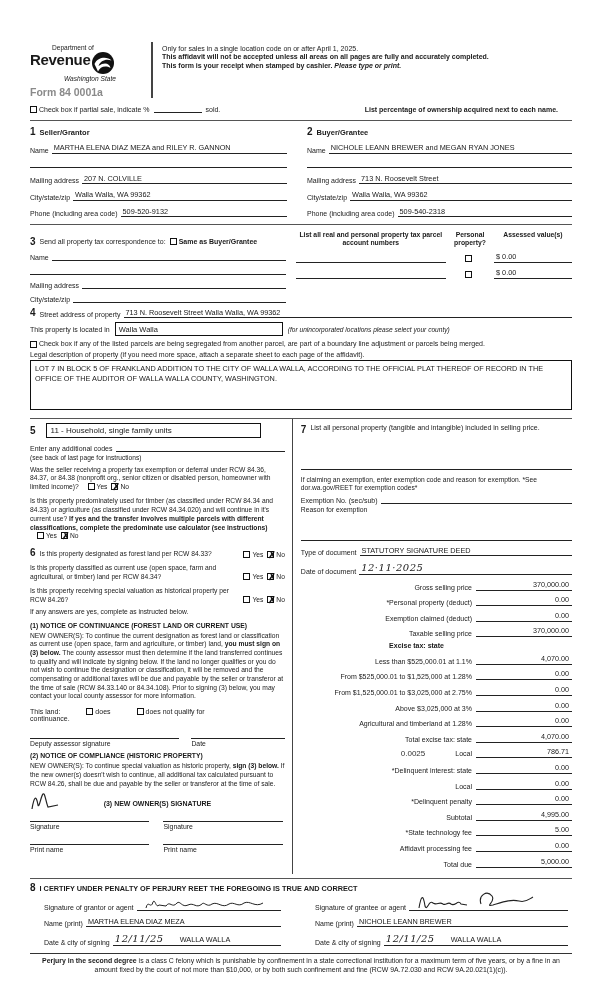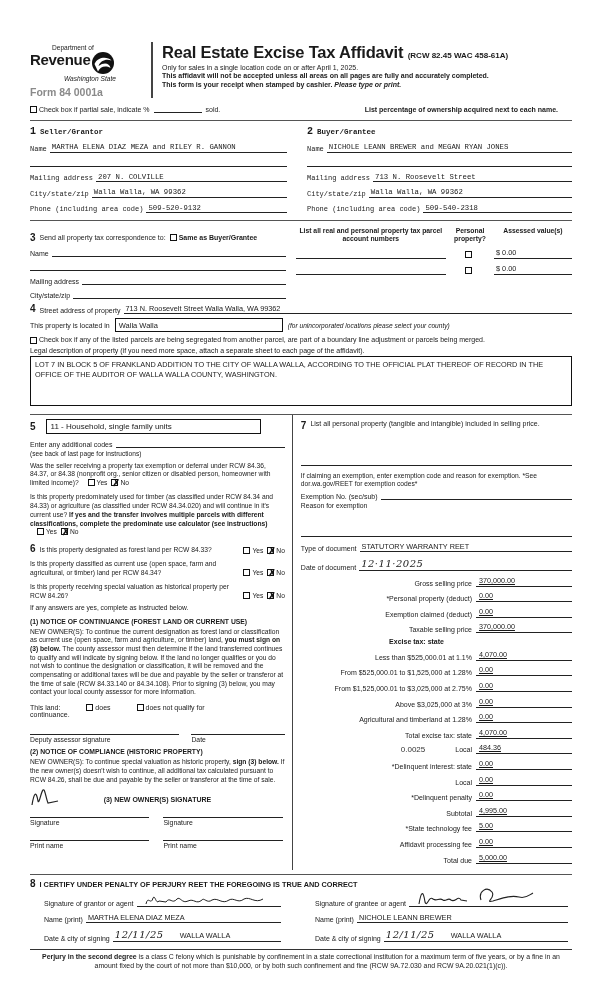--- a/index.html
+++ b/index.html
@@ -38,21 +38,21 @@
 
   
   .frow { display:flex; align-items:flex-end; margin-top:6px; font-size:7px; }
   .flabel { white-space:nowrap; padding-right:3px; }
   .fval { flex:1; border-bottom:1px solid #222; font-size:7.3px; padding:0 2px 0.5px 2px; min-height:8px; }
   .secno { font-size:10px; font-weight:bold; margin-right:4px; }
 
   .rule { border-top:1px solid #555; margin-top:7px; }
 
   
-  .two-col { display:flex;font-family:Liberation Mono, monospace; }
+  .two-col { display:flex; }
   .two-col .col { width:50%; }
   .two-col .col:first-child { padding-right:14px; }
   .two-col .col:last-child { padding-left:6px; }
   .sec-title { margin-top:5px; font-size:7.5px; }
 
   
   .sec3 { display:flex; margin-top:6px; }
   .s3-left { width:49%; padding-right:10px; }
   .s3-right { width:51%; display:flex; flex-direction:column; }
   .s3-head { display:flex; font-size:6.8px; font-weight:bold; text-align:center; line-height:1.15; }
@@ -101,21 +101,21 @@
   .sigcell { flex:1; border-top:1px solid #222; font-size:6.9px; padding-top:1px; margin-right:14px; }
   .sigcell:last-child { margin-right:2px; }
 
   
   .q7 { display:flex; font-size:7px; line-height:1.3; }
   .fill-gap { border-bottom:1px solid #222; height:20px; margin-top:14px; }
   .fill-gap2 { border-bottom:1px solid #222; height:16px; margin-top:12px; }
   .exnote { font-size:6.7px; line-height:1.3; margin-top:6px; }
   .mrow { display:flex; align-items:flex-end; margin-top:4.6px; font-size:7px; }
   .mlabel { flex:1; text-align:right; padding-right:4px; white-space:nowrap; }
-  .mval { width:96px; border-bottom:1px solid #222; font-size:7.2px; padding:0 3px 1px;text-decoration:underline; }
+  .mval { width:96px; border-bottom:1px solid #222; text-align:right; font-size:7.2px; padding:0 3px 1px; }
   .excise-hdr { text-align:right; padding-right:128px; font-weight:bold; font-size:7px; margin-top:5px; }
   .rate { margin-right:30px; font-size:8px; color:#333; }
   .minnote { text-align:center; font-weight:bold; font-size:7.4px; margin-top:5px; line-height:1.4; }
 
   
   .sec8 { border-top:1px solid #555; margin-top:4px; padding-top:3px; }
   .s8-title { font-size:7.3px; }
   .s8-cols { display:flex; }
   .s8-cols .col { width:50%; }
   .s8-cols .col:first-child { padding-right:20px; padding-left:14px; }
@@ -141,24 +141,20 @@
         <svg class="swirl" width="24" height="24" viewBox="0 0 24 24">
           <circle cx="12" cy="12" r="11" fill="#111"></circle>
           <path d="M3.5 13 C7 5.5, 16.5 5.5, 20.5 9.5 C15 7.5, 9.5 9.5, 7.5 15 C13 11, 18.5 12, 19.5 17 C14 14, 9 16, 7 20.5 Z" fill="#fff"></path>
         </svg>
       </div>
       <div class="wa">Washington State</div>
       <div class="formno">Form 84 0001a</div>
     </div>
     <div class="hdr-div"></div>
     <div class="title-block">
-      <div class="title-row">
-        <span class="title">Real Estate Excise Tax Affidavit</span>
-        <span class="rcw">(RCW 82.45 WAC 458-61A)</span>
-      </div>
       <div class="sub">Only for sales in a single location code on or after April 1, 2025.</div>
       <div class="sub b">This affidavit will not be accepted unless all areas on all pages are fully and accurately completed.</div>
       <div class="sub b"><span>This form is your receipt when stamped by cashier.</span> <span class="i">Please type or print.</span></div>
     </div>
   </div>
 
   <div class="partial-row">
     <span class="cb"></span>
     <span>Check box if partial sale, indicate %</span>
     <span class="blankline-short"></span>
@@ -367,21 +363,21 @@
       <div class="exnote">If claiming an exemption, enter exemption code and reason for exemption. *See dor.wa.gov/REET for exemption codes*</div>
       <div class="frow" style="margin-top:3px;">
           <span class="flabel">Exemption No. (sec/sub)</span>
           <span class="fval"></span>
         </div>
       <div style="font-size:6.8px; margin-top:2px;">Reason for exemption</div>
       <div class="fill-gap2"></div>
 
       <div class="frow" style="margin-top:5px;">
           <span class="flabel">Type of document</span>
-          <span class="fval">STATUTORY WARRANTY REET</span>
+          <span class="fval">STATUTORY SIGNATURE DEED</span>
         </div>
       <div class="frow">
           <span class="flabel">Date of document</span>
           <span class="fval hand">12·11·2025</span>
         </div>
 
       <div class="mrow">
           <span class="mlabel">Gross selling price</span>
           <span class="mval">370,000.00</span>
         </div>
@@ -420,21 +416,21 @@
           <span class="mlabel">Agricultural and timberland at 1.28%</span>
           <span class="mval">0.00</span>
         </div>
       <div class="mrow">
           <span class="mlabel">Total excise tax: state</span>
           <span class="mval">4,070.00</span>
         </div>
 
       <div class="mrow">
         <span class="mlabel"><span class="rate">0.0025</span><span>Local</span></span>
-        <span class="mval">484.36</span>
+        <span class="mval">786.71</span>
       </div>
 
       <div class="mrow">
           <span class="mlabel">*Delinquent interest: state</span>
           <span class="mval">0.00</span>
         </div>
       <div class="mrow">
           <span class="mlabel">Local</span>
           <span class="mval">0.00</span>
         </div>

